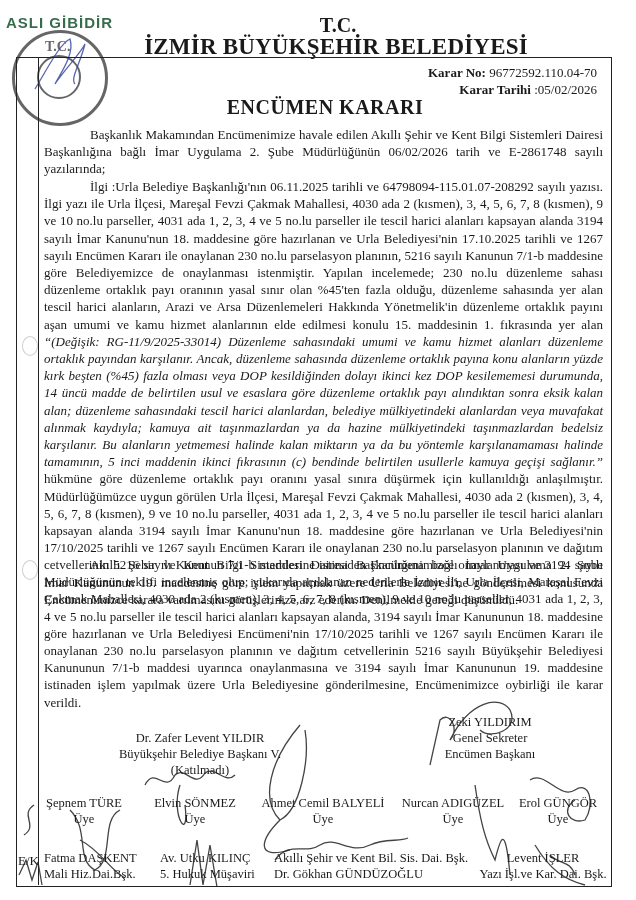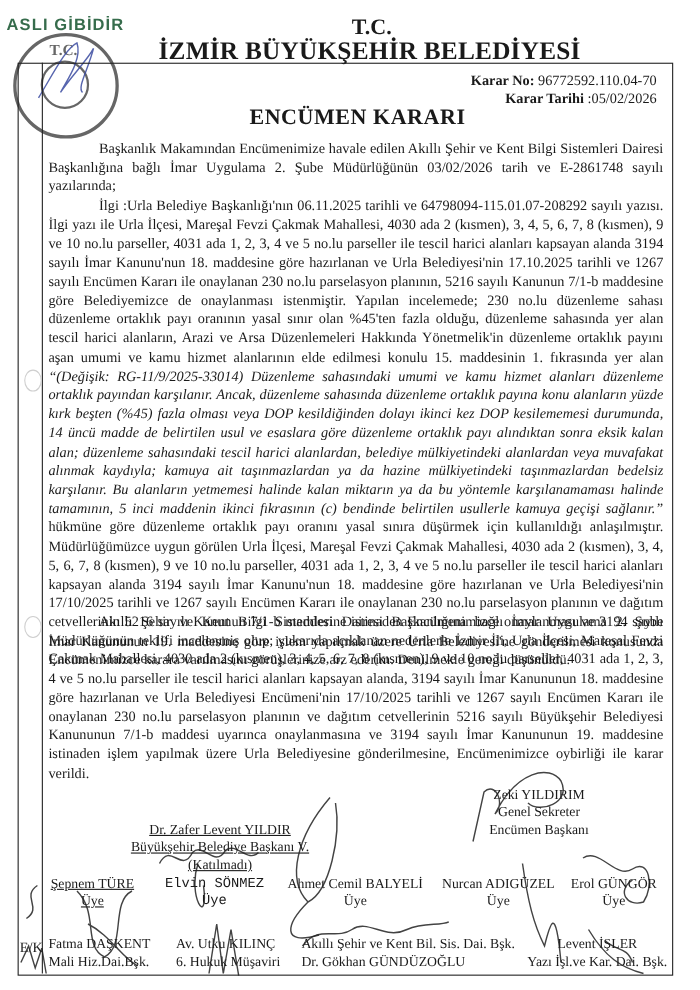--- a/index.html
+++ b/index.html
@@ -47,25 +47,25 @@
       text-align: justify; text-align-last: left;
     }
     .p1 { top: 126px; }
     .p2 { top: 178px; font-family: Liberation Serif, serif; }
     .p3 { top: 556px; }
     .indent { text-indent: 46px; }
     .italic { font-style: italic; }
     .sig {
       position: absolute; font-size: 12.5px; line-height: 16px; text-align: center; white-space: nowrap;
     }
-    .sig-left { left: 100px; width: 200px; top: 746px; text-decoration: underline; }
+    .sig-left { left: 100px; width: 200px; top: 730px; }
     .sig-right { left: 415px; width: 150px; top: 714px; }
     .row2 { top: 795px; }
-    .sig-sepnem { left: 44px; width: 80px; text-decoration: underline; }
-    .sig-elvin { left: 140px; width: 110px; font-family: Liberation Mono, monospace; }
+    .sig-sepnem { left: 44px; width: 80px; }
+    .sig-elvin { left: 140px; width: 110px; }
     .sig-ahmet { left: 258px; width: 130px; }
     .sig-nurcan { left: 398px; width: 110px; }
     .sig-erol { left: 513px; width: 90px; }
     .row3 { top: 850px; text-align: left; }
     .sig-fatma { left: 44px; width: 110px; }
     .sig-utku { left: 160px; width: 110px; }
     .sig-gokhan { left: 274px; width: 200px; }
     .sig-levent { left: 478px; width: 130px; text-align: center; }
     .ek-label { position: absolute; left: 18px; top: 853px; font-size: 13px; }
     .faint-circle {
@@ -96,21 +96,21 @@
 <div class="faint-circle"></div>
 <div class="faint-circle b"></div>
 
 <div class="karar-meta">
   <div><b>Karar No:</b><span> 96772592.110.04-70</span></div>
   <div><b>Karar Tarihi</b><span> :05/02/2026</span></div>
 </div>
 
 <div class="doc-title">ENCÜMEN KARARI</div>
 
-<div class="body-text p1 indent">Başkanlık Makamından Encümenimize havale edilen Akıllı Şehir ve Kent Bilgi Sistemleri Dairesi Başkanlığına bağlı İmar Uygulama 2. Şube Müdürlüğünün 03/02/2026 tarih ve E-2861748 sayılı yazılarında;</div>
+<div class="body-text p1 indent">Başkanlık Makamından Encümenimize havale edilen Akıllı Şehir ve Kent Bilgi Sistemleri Dairesi Başkanlığına bağlı İmar Uygulama 2. Şube Müdürlüğünün 06/02/2026 tarih ve E-2861748 sayılı yazılarında;</div>
 <div class="body-text p2 indent"><span>İlgi :Urla Belediye Başkanlığı'nın 06.11.2025 tarihli ve 64798094-115.01.07-208292 sayılı yazısı. İlgi yazı ile Urla İlçesi, Mareşal Fevzi Çakmak Mahallesi, 4030 ada 2 (kısmen), 3, 4, 5, 6, 7, 8 (kısmen), 9 ve 10 no.lu parseller, 4031 ada 1, 2, 3, 4 ve 5 no.lu parseller ile tescil harici alanları kapsayan alanda 3194 sayılı İmar Kanunu'nun 18. maddesine göre hazırlanan ve Urla Belediyesi'nin 17.10.2025 tarihli ve 1267 sayılı Encümen Kararı ile onaylanan 230 no.lu parselasyon planının, 5216 sayılı Kanunun 7/1-b maddesine göre Belediyemizce de onaylanması istenmiştir. Yapılan incelemede; 230 no.lu düzenleme sahası düzenleme ortaklık payı oranının yasal sınır olan %45'ten fazla olduğu, düzenleme sahasında yer alan tescil harici alanların, Arazi ve Arsa Düzenlemeleri Hakkında Yönetmelik'in düzenleme ortaklık payını aşan umumi ve kamu hizmet alanlarının elde edilmesi konulu 15. maddesinin 1. fıkrasında yer alan </span><span class="italic">“(Değişik: RG-11/9/2025-33014)  Düzenleme sahasındaki umumi ve kamu hizmet alanları düzenleme ortaklık payından karşılanır. Ancak, düzenleme sahasında düzenleme ortaklık payına konu alanların yüzde kırk beşten (%45) fazla olması veya DOP kesildiğinden dolayı ikinci kez DOP kesilememesi durumunda, 14 üncü madde de belirtilen usul ve esaslara göre düzenleme ortaklık payı alındıktan sonra eksik kalan alan; düzenleme sahasındaki tescil harici alanlardan, belediye mülkiyetindeki alanlardan veya muvafakat alınmak kaydıyla; kamuya ait taşınmazlardan ya da hazine mülkiyetindeki taşınmazlardan bedelsiz karşılanır. Bu alanların yetmemesi halinde kalan miktarın ya da bu yöntemle karşılanamaması halinde tamamının, 5 inci maddenin ikinci fıkrasının (c) bendinde belirtilen usullerle kamuya geçişi sağlanır.”</span><span> hükmüne göre düzenleme ortaklık payı oranını yasal sınıra düşürmek için kullanıldığı anlaşılmıştır. Müdürlüğümüzce uygun görülen Urla İlçesi, Mareşal Fevzi Çakmak Mahallesi, 4030 ada 2 (kısmen), 3, 4, 5, 6, 7, 8 (kısmen), 9 ve 10 no.lu parseller, 4031 ada 1, 2, 3, 4 ve 5 no.lu parseller ile tescil harici alanları kapsayan alanda 3194 sayılı İmar Kanunu'nun 18. maddesine göre hazırlanan ve Urla Belediyesi'nin 17/10/2025 tarihli ve 1267 sayılı Encümen Kararı ile onaylanan 230 no.lu parselasyon planının ve dağıtım cetvellerinin 5216 sayılı Kanunun 7/1-b maddesine istinaden Encümenimizce onaylanması ve 3194 sayılı İmar Kanununun 19. maddesine göre işlem yapılmak üzere Urla Belediyesi'ne gönderilmesi konusunda Encümenimizce karara varılmasını görüşlerinize arz ederim. Denilmekle gereği düşünüldü.</span></div>
 <div class="body-text p3 indent">Akıllı Şehir ve Kent Bilgi Sistemleri Dairesi Başkanlığına bağlı İmar Uygulama 2. Şube Müdürlüğünün teklifi incelenmiş olup; yukarıda açıklanan nedenlerle İzmir İli, Urla İlçesi, Mareşal Fevzi Çakmak Mahallesi, 4030 ada 2 (kısmen), 3, 4, 5, 6, 7, 8 (kısmen), 9 ve 10 no.lu parseller, 4031 ada 1, 2, 3, 4 ve 5 no.lu parseller ile tescil harici alanları kapsayan alanda, 3194 sayılı İmar Kanununun 18. maddesine göre hazırlanan ve Urla Belediyesi Encümeni'nin 17/10/2025 tarihli ve 1267 sayılı Encümen Kararı ile onaylanan 230 no.lu parselasyon planının ve dağıtım cetvellerinin 5216 sayılı Büyükşehir Belediyesi Kanununun 7/1-b maddesi uyarınca onaylanmasına ve 3194 sayılı İmar Kanununun 19. maddesine istinaden işlem yapılmak üzere Urla Belediyesine gönderilmesine, Encümenimizce oybirliği ile karar verildi.</div>
 
 <div class="sig sig-left">
   <div>Dr. Zafer Levent YILDIR</div>
   <div>Büyükşehir Belediye Başkanı V.</div>
   <div>(Katılmadı)</div>
 </div>
 <div class="sig sig-right">
   <div>Zeki YILDIRIM</div>
@@ -140,21 +140,21 @@
 </div>
 
 <div class="ek-label">E/K</div>
 
 <div class="sig row3 sig-fatma">
   <div>Fatma DAŞKENT</div>
   <div>Mali Hiz.Dai.Bşk.</div>
 </div>
 <div class="sig row3 sig-utku">
   <div>Av. Utku KILINÇ</div>
-  <div>6. Hukuk Müşaviri</div>
+  <div>5. Hukuk Müşaviri</div>
 </div>
 <div class="sig row3 sig-gokhan">
   <div>Akıllı Şehir ve Kent Bil. Sis. Dai. Bşk.</div>
   <div>Dr. Gökhan GÜNDÜZOĞLU</div>
 </div>
 <div class="sig row3 sig-levent">
   <div>Levent İŞLER</div>
   <div>Yazı İşl.ve Kar. Dai. Bşk.</div>
 </div>
 

